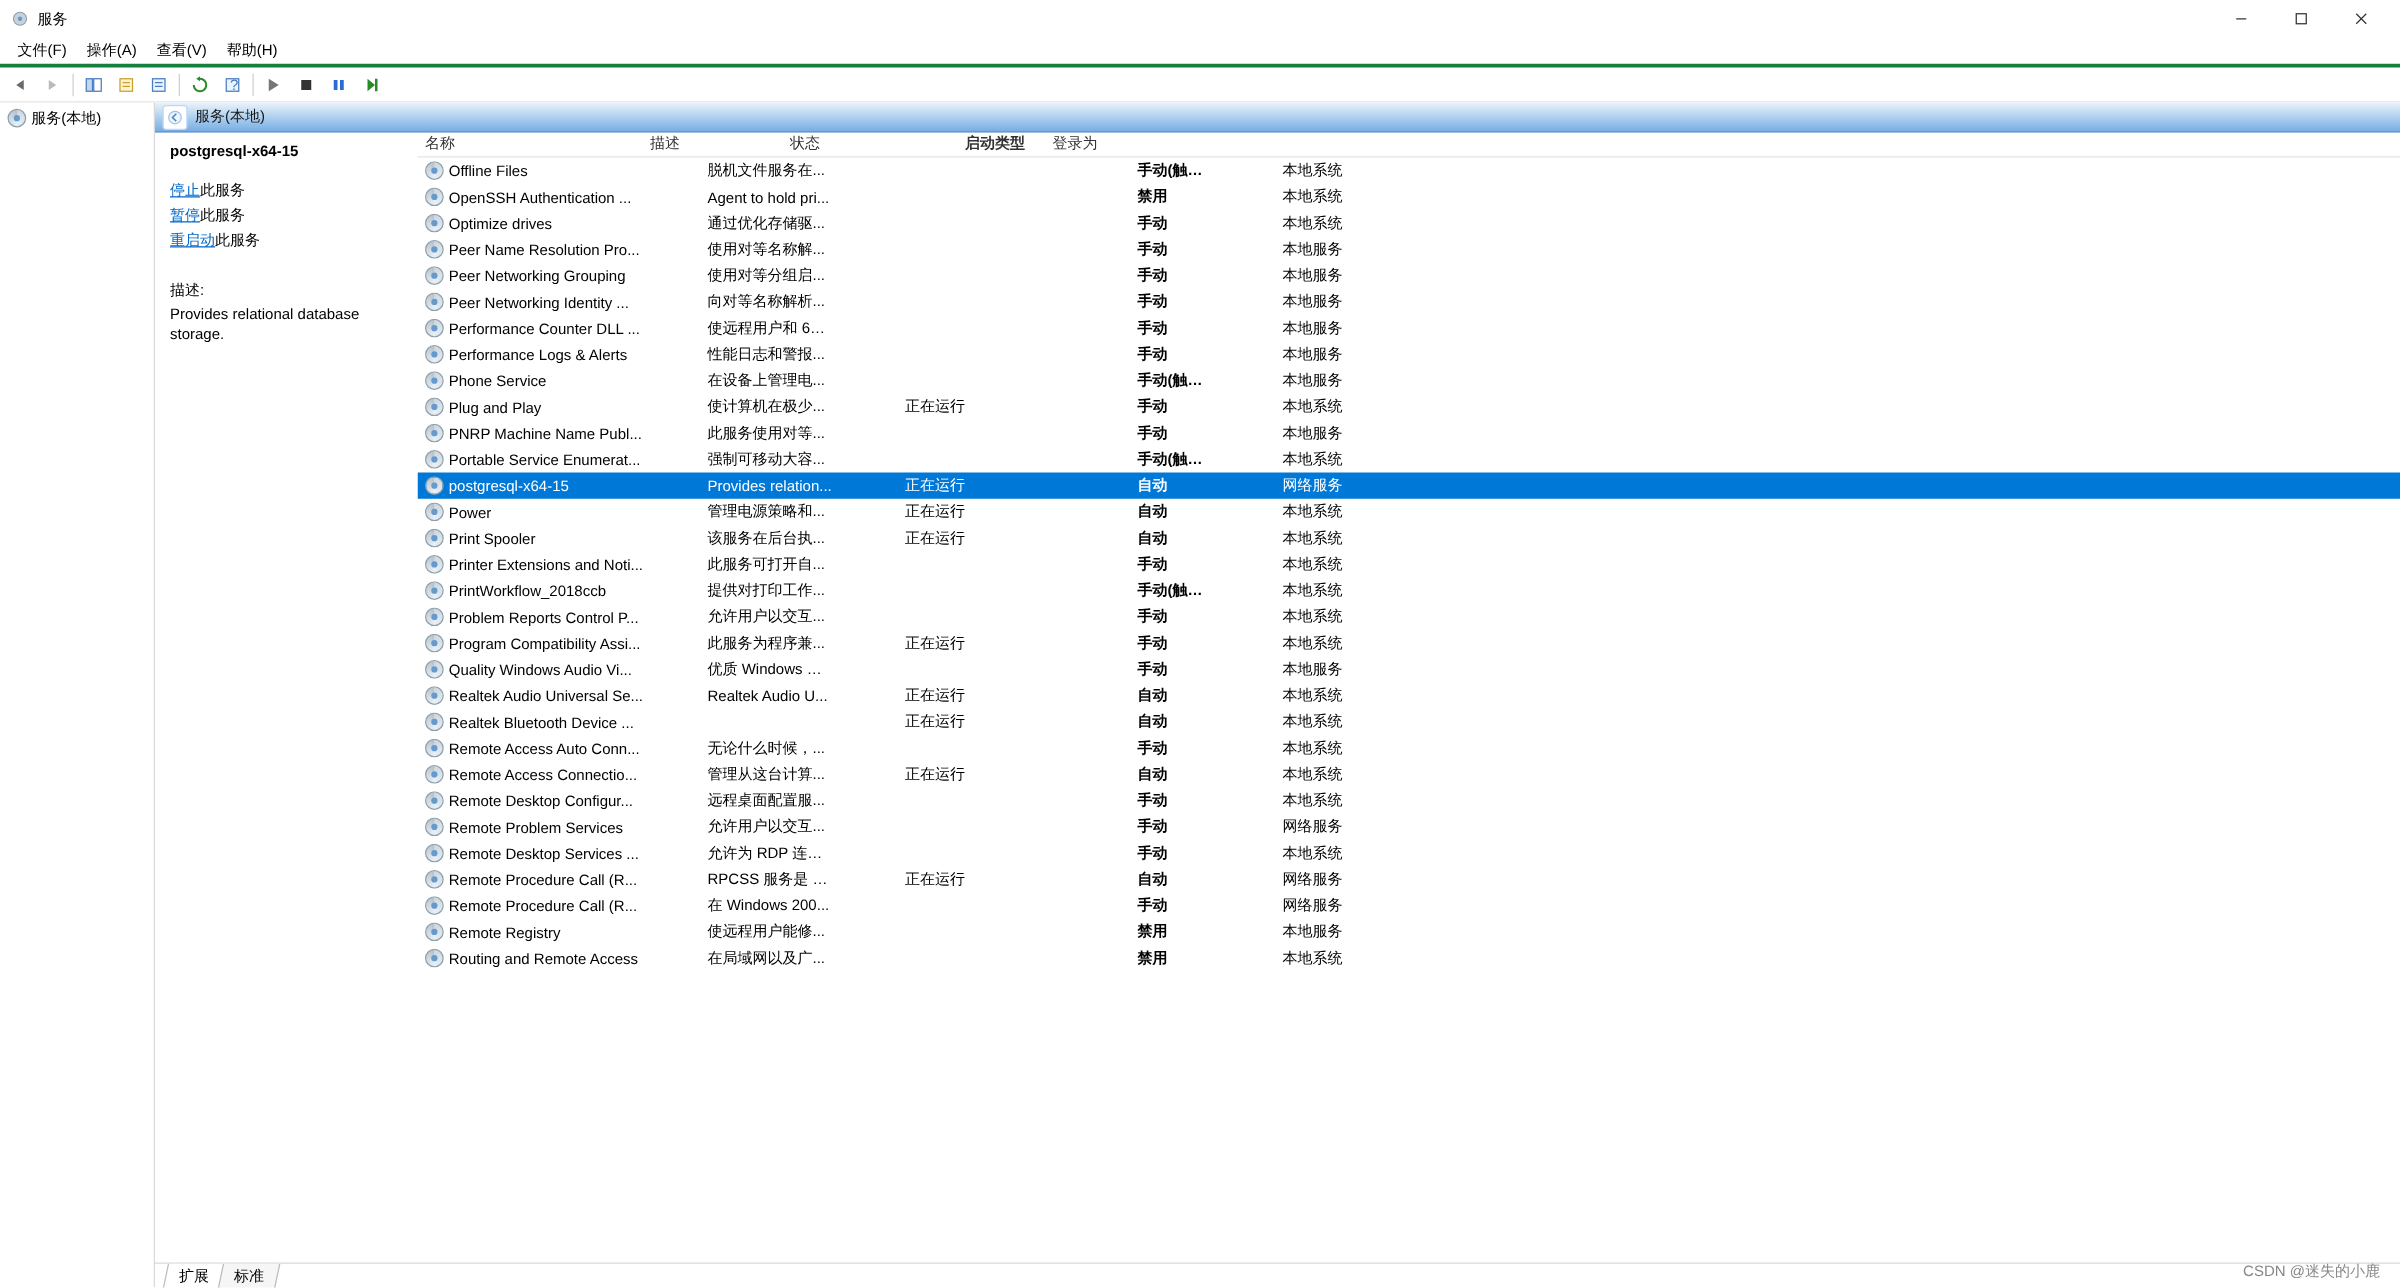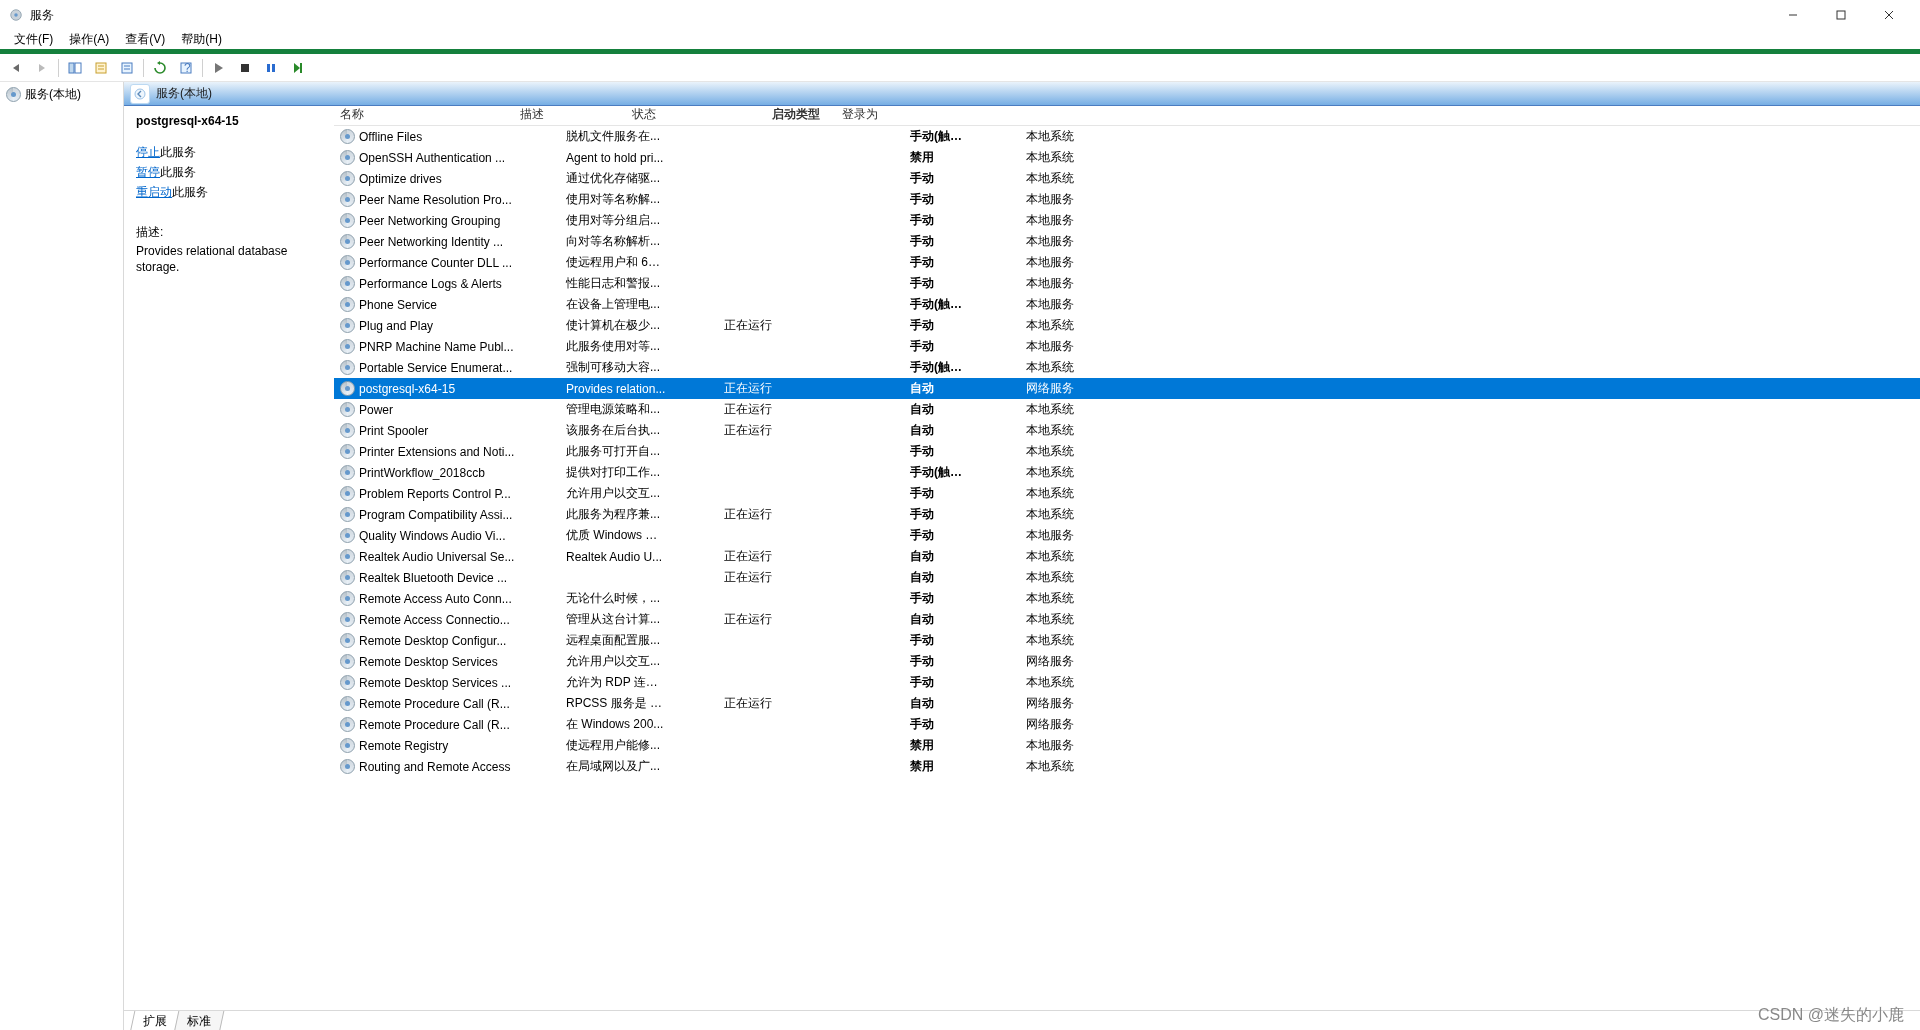--- a/index.html
+++ b/index.html
@@ -6,21 +6,21 @@
 body { width: 1920px; height: 1030px; background: #fff; display: flex; flex-direction: column; }
 
 
 .titlebar { height: 30px; display: flex; align-items: center; padding: 0 8px; }
 .titlebar .icon { width: 16px; height: 16px; margin-right: 6px; display: flex; align-items: center; justify-content: center; }
 .titlebar .title { flex: 1; font-size: 12px; font-family: Liberation Serif, serif; }
 .winctl { display: flex; gap: 2px; }
 .winctl div { width: 46px; height: 28px; display: flex; align-items: center; justify-content: center; color: #333; }
 
 
-.menubar { height: 24px; display: flex; align-items: center; padding: 0 6px; border-bottom: 5px solid #15803d; }
+.menubar { height: 24px; display: flex; align-items: center; padding: 0 6px; border-bottom: 3px solid #15803d; }
 .menubar span { padding: 2px 8px; }
 
 
 .toolbar { height: 28px; display: flex; align-items: center; padding: 0 4px; border-bottom: 1px solid #e5e5e5; gap: 2px; }
 .tbtn { width: 24px; height: 24px; display: flex; align-items: center; justify-content: center; border: 1px solid transparent; }
 .tsep { width: 1px; height: 18px; background: #d0d0d0; margin: 0 2px; }
 
 
 .body { flex: 1; display: flex; min-height: 0; }
 .nav { width: 124px; border-right: 1px solid #d9d9d9; padding: 2px; }
@@ -64,21 +64,21 @@
   content: ""; position: absolute; left: 4px; top: 4px; width: 5px; height: 5px;
   border-radius: 50%; background: #6699cc;
 }
 
 
 .foot-tabs { height: 20px; display: flex; align-items: flex-start; padding-left: 8px; border-top: 1px solid #d9d9d9; }
 .foot-tab { padding: 2px 10px; border: 1px solid #bbb; border-top: none; font-size: 12px; background: #f6f6f6; transform: skewX(-12deg); margin-right: -2px; }
 .foot-tab span { display: inline-block; transform: skewX(12deg); }
 .foot-tab.active { background: #fff; }
 
-.watermark { position: absolute; right: 16px; bottom: 4px; color: #888; font-size: 16px; }
+.watermark { position: absolute; right: 16px; bottom: 4px; color: #888; font-size: 12px; }
 
 
 .list-rows::-webkit-scrollbar { width: 16px; }
 .list-rows::-webkit-scrollbar-thumb { background: #c7c7c7; }
 .list-rows::-webkit-scrollbar-track { background: #f0f0f0; }
 </style>
 </head>
 <body>
 
 <div class="titlebar">
@@ -473,21 +473,21 @@
                 <span>Remote Desktop Configur...</span>
               </div>
               <div class="c-desc">远程桌面配置服...</div>
               <div class="c-status"></div>
               <div class="c-start">手动</div>
               <div class="c-logon">本地系统</div>
             </div>
             <div class="row">
               <div class="c-name">
                 <span class="gear-svc"></span>
-                <span>Remote Desktop Services</span>
+                <span>Remote Problem Services</span>
               </div>
               <div class="c-desc">允许用户以交互...</div>
               <div class="c-status"></div>
               <div class="c-start">手动</div>
               <div class="c-logon">网络服务</div>
             </div>
             <div class="row">
               <div class="c-name">
                 <span class="gear-svc"></span>
                 <span>Remote Desktop Services ...</span>

